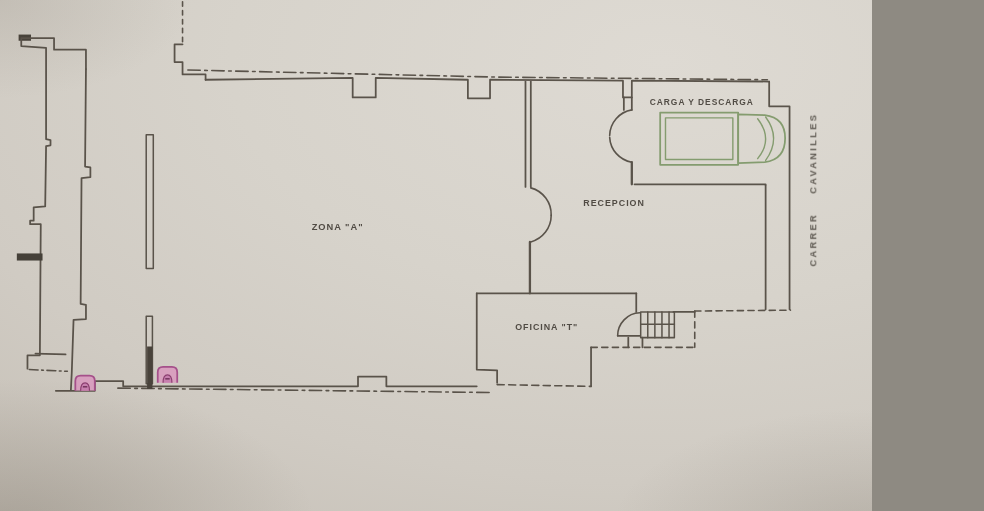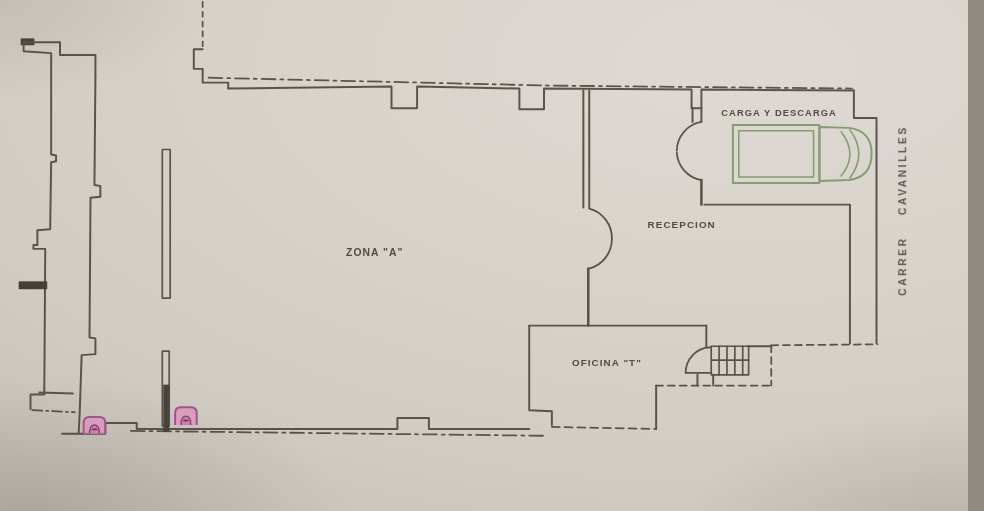--- a/index.html
+++ b/index.html
@@ -1,18 +1,18 @@
 <!DOCTYPE html>
 <html><head>
 <meta charset="utf-8">
 <style>
   html,body{margin:0;padding:0;background:#8e8a82;}
   #stage{
     position:relative;
-    width:968px;height:511px;
+    width:872px;height:511px;
     overflow:hidden;
     background:
       radial-gradient(55% 45% at 2% 102%, rgba(108,100,88,.30), rgba(108,100,88,0) 62%),
       radial-gradient(50% 40% at 100% 104%, rgba(108,100,88,.22), rgba(108,100,88,0) 60%),
       radial-gradient(40% 35% at 0% 0%, rgba(120,112,100,.16), rgba(120,112,100,0) 55%),
       radial-gradient(130% 125% at 76% 12%, #dedad3 0%, #d7d3cb 38%, #d0cbc3 66%, #c6c0b7 90%, #beb7ad 100%);
     font-family:"Liberation Sans", sans-serif;
   }
   svg{position:absolute;inset:0;display:block;}
   .ink{filter:blur(.35px);}

